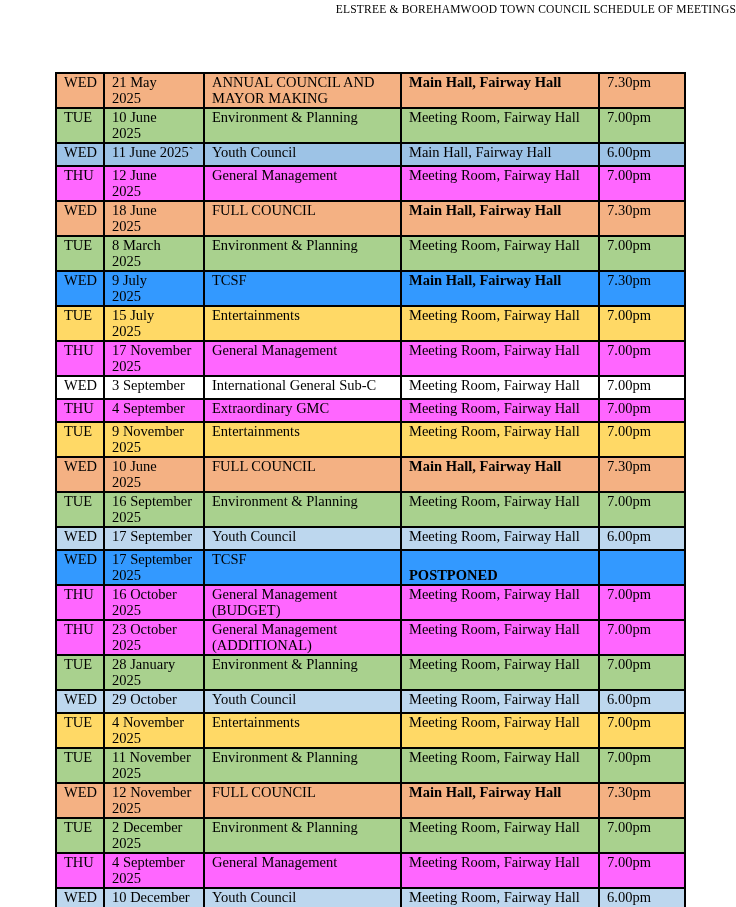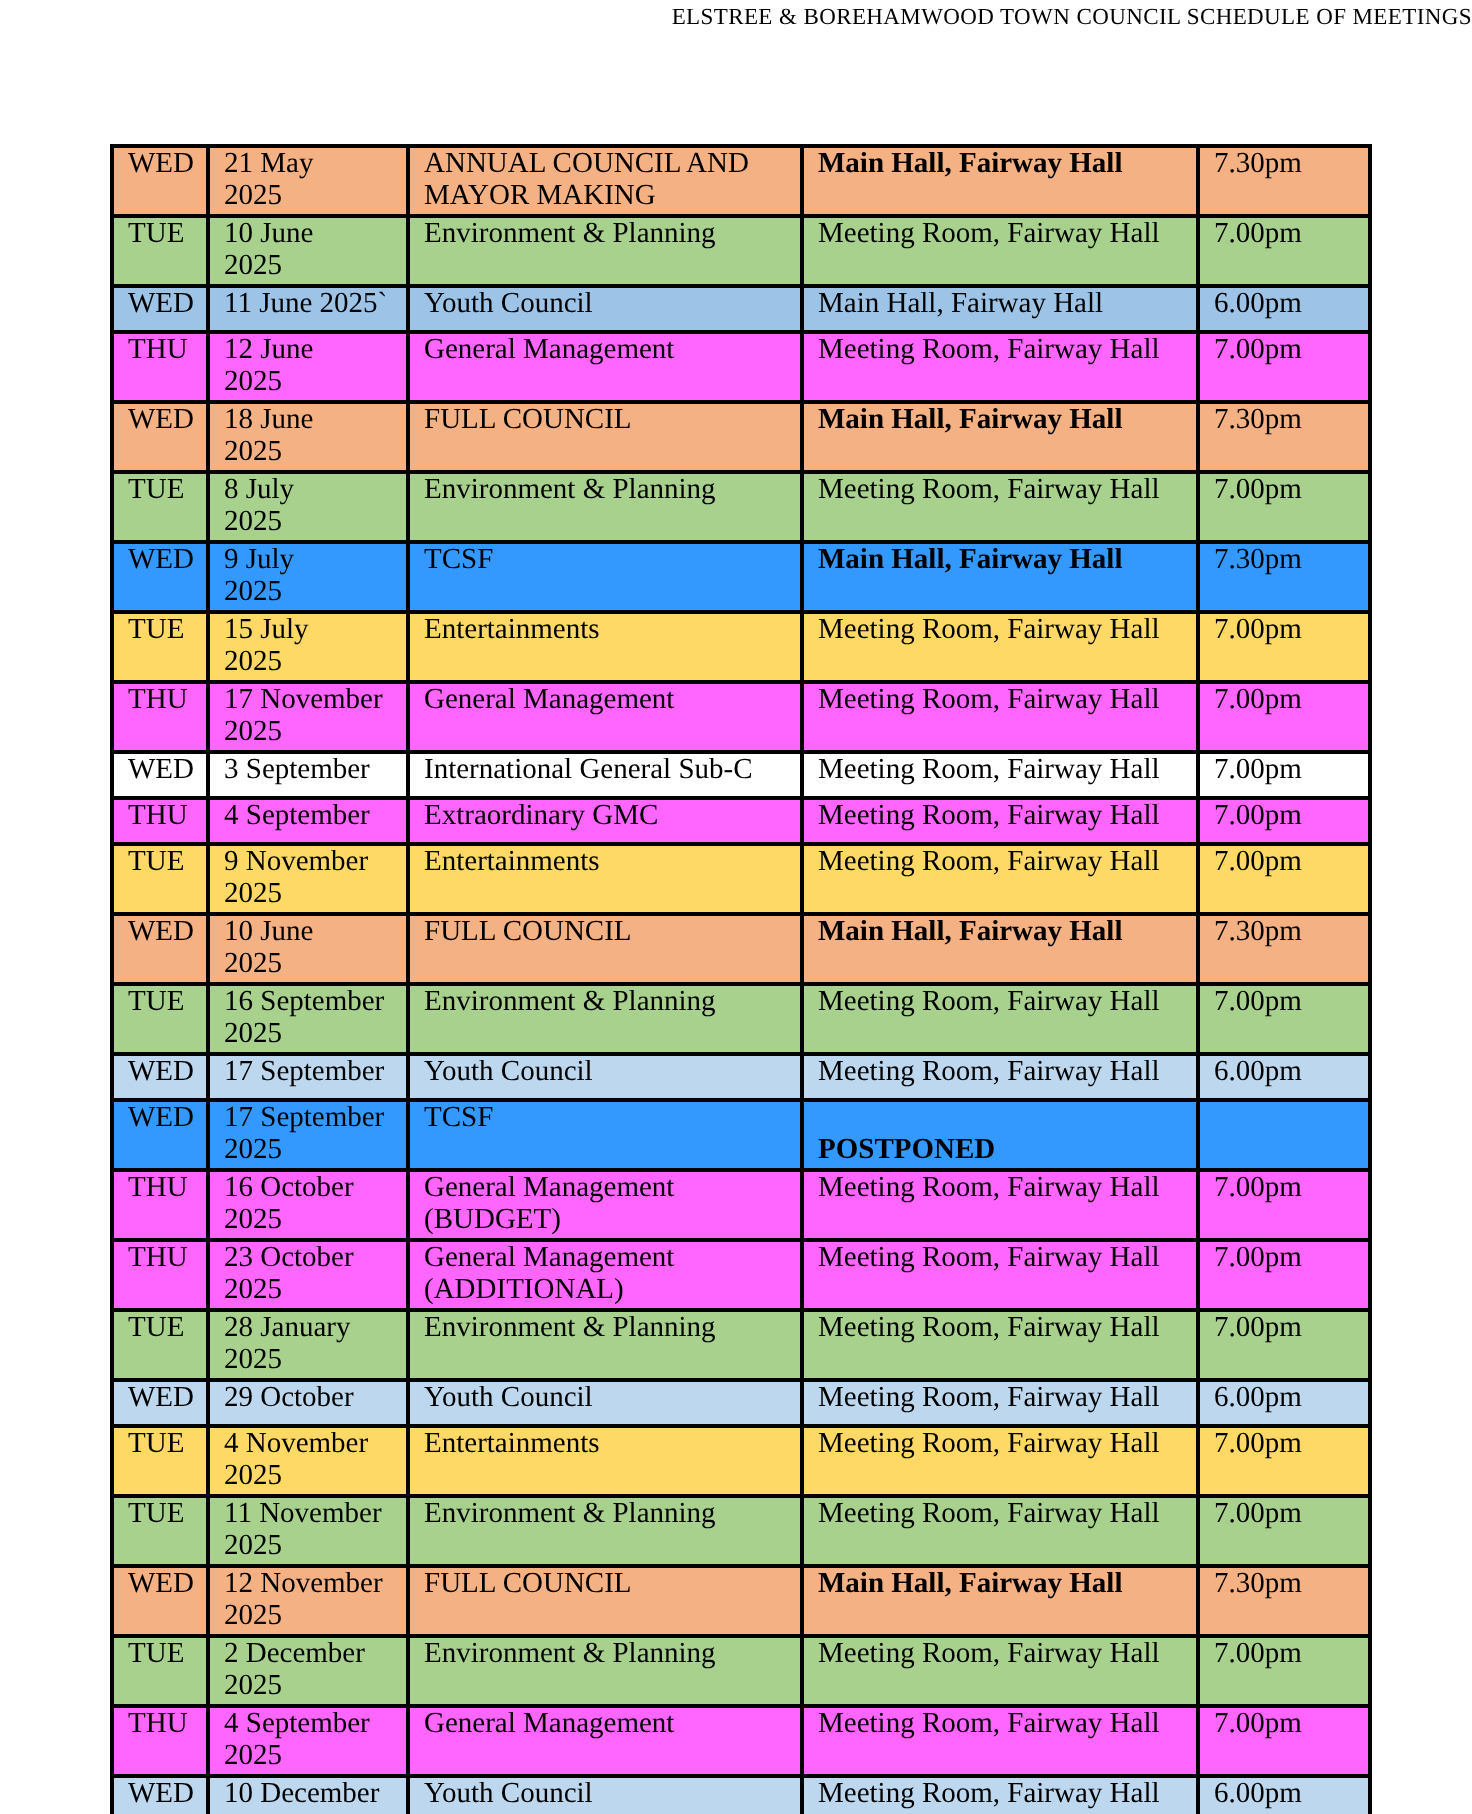--- a/index.html
+++ b/index.html
@@ -83,21 +83,21 @@
       <tr style="background: rgb(244, 177, 131);">
     <td>WED</td>
     <td>18 June
 2025</td>
     <td>FULL COUNCIL</td>
     <td class="bold">Main Hall, Fairway Hall</td>
     <td>7.30pm</td>
   </tr>
       <tr style="background: rgb(169, 209, 142);">
     <td>TUE</td>
-    <td>8 July
+    <td>8 March
 2025</td>
     <td>Environment &amp; Planning</td>
     <td>Meeting Room, Fairway Hall</td>
     <td>7.00pm</td>
   </tr>
       <tr style="background: rgb(51, 153, 255);">
     <td>WED</td>
     <td>9 July
 2025</td>
     <td>TCSF</td>

